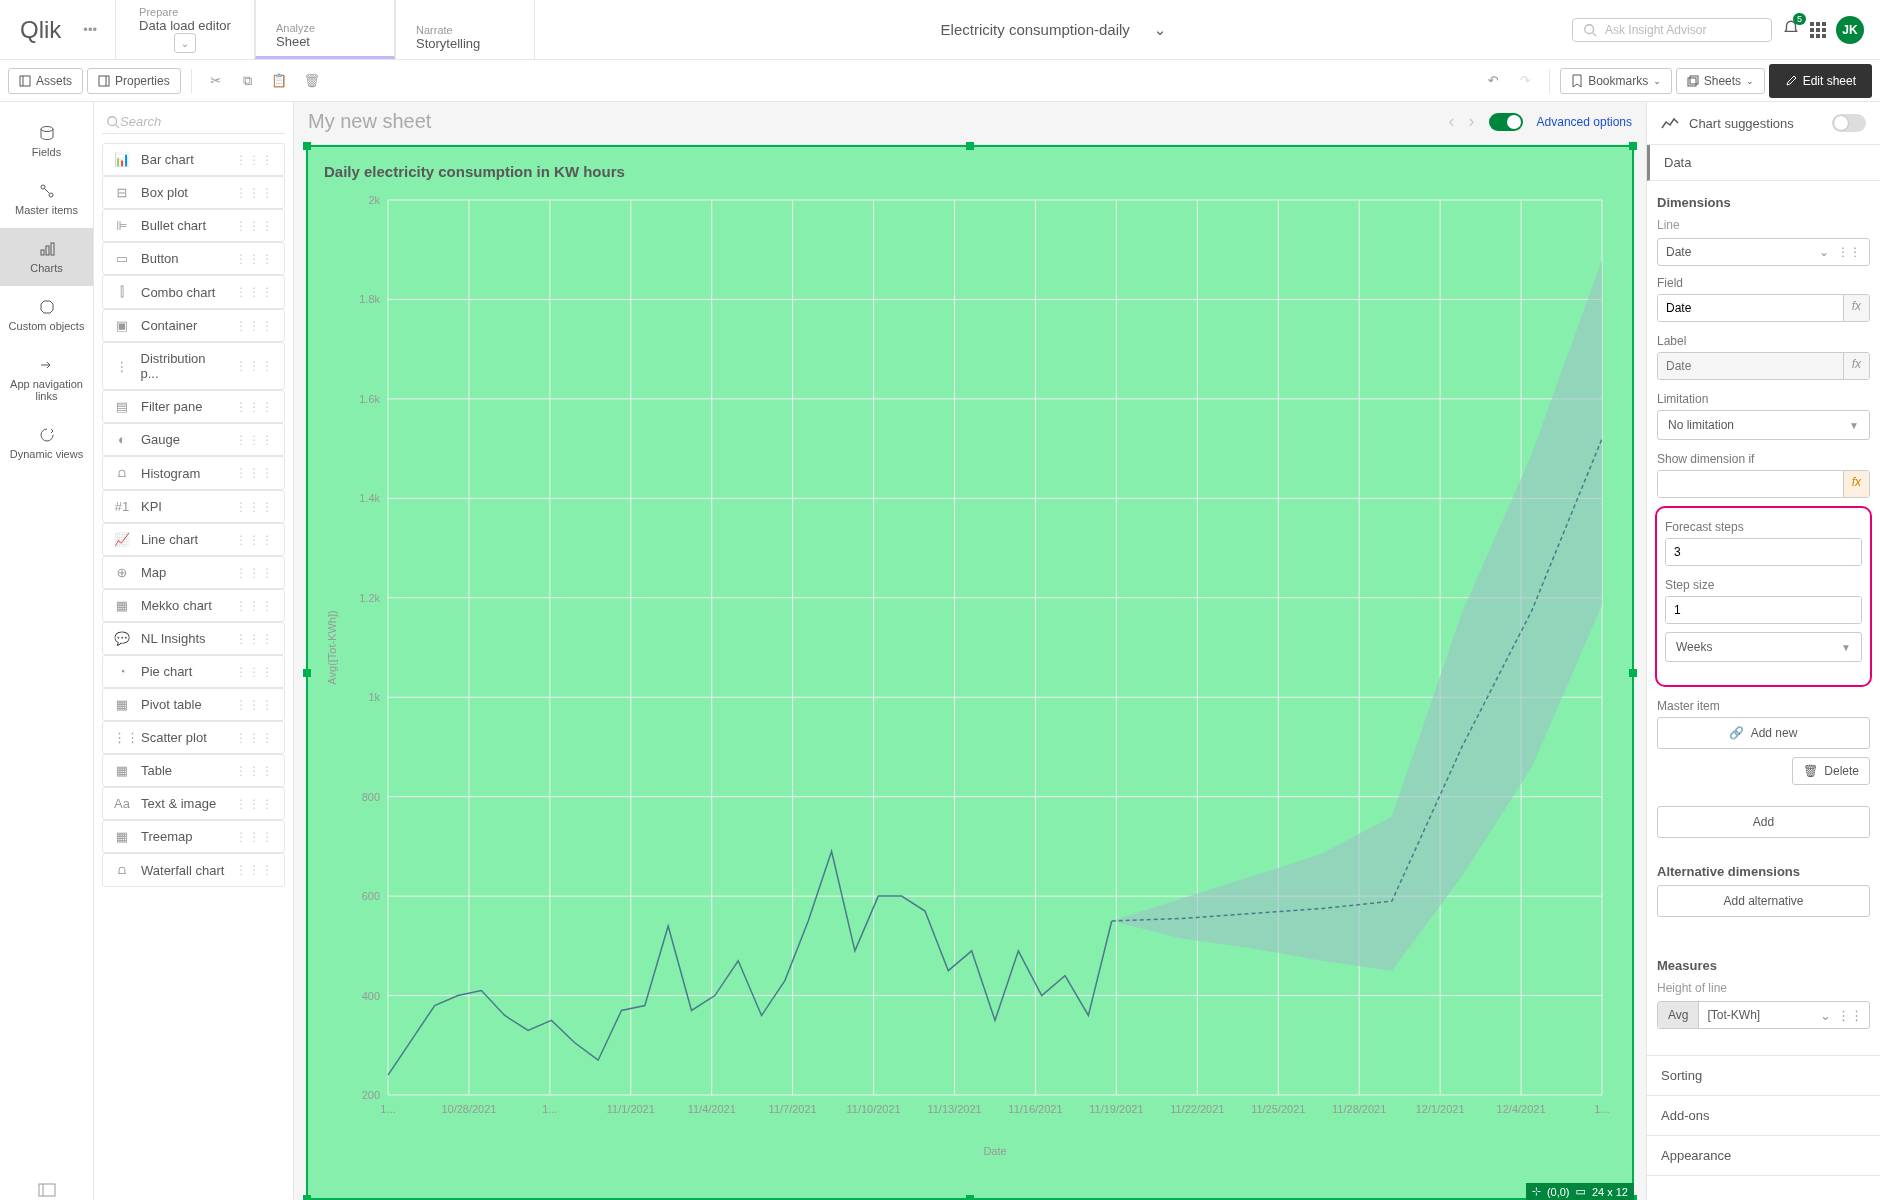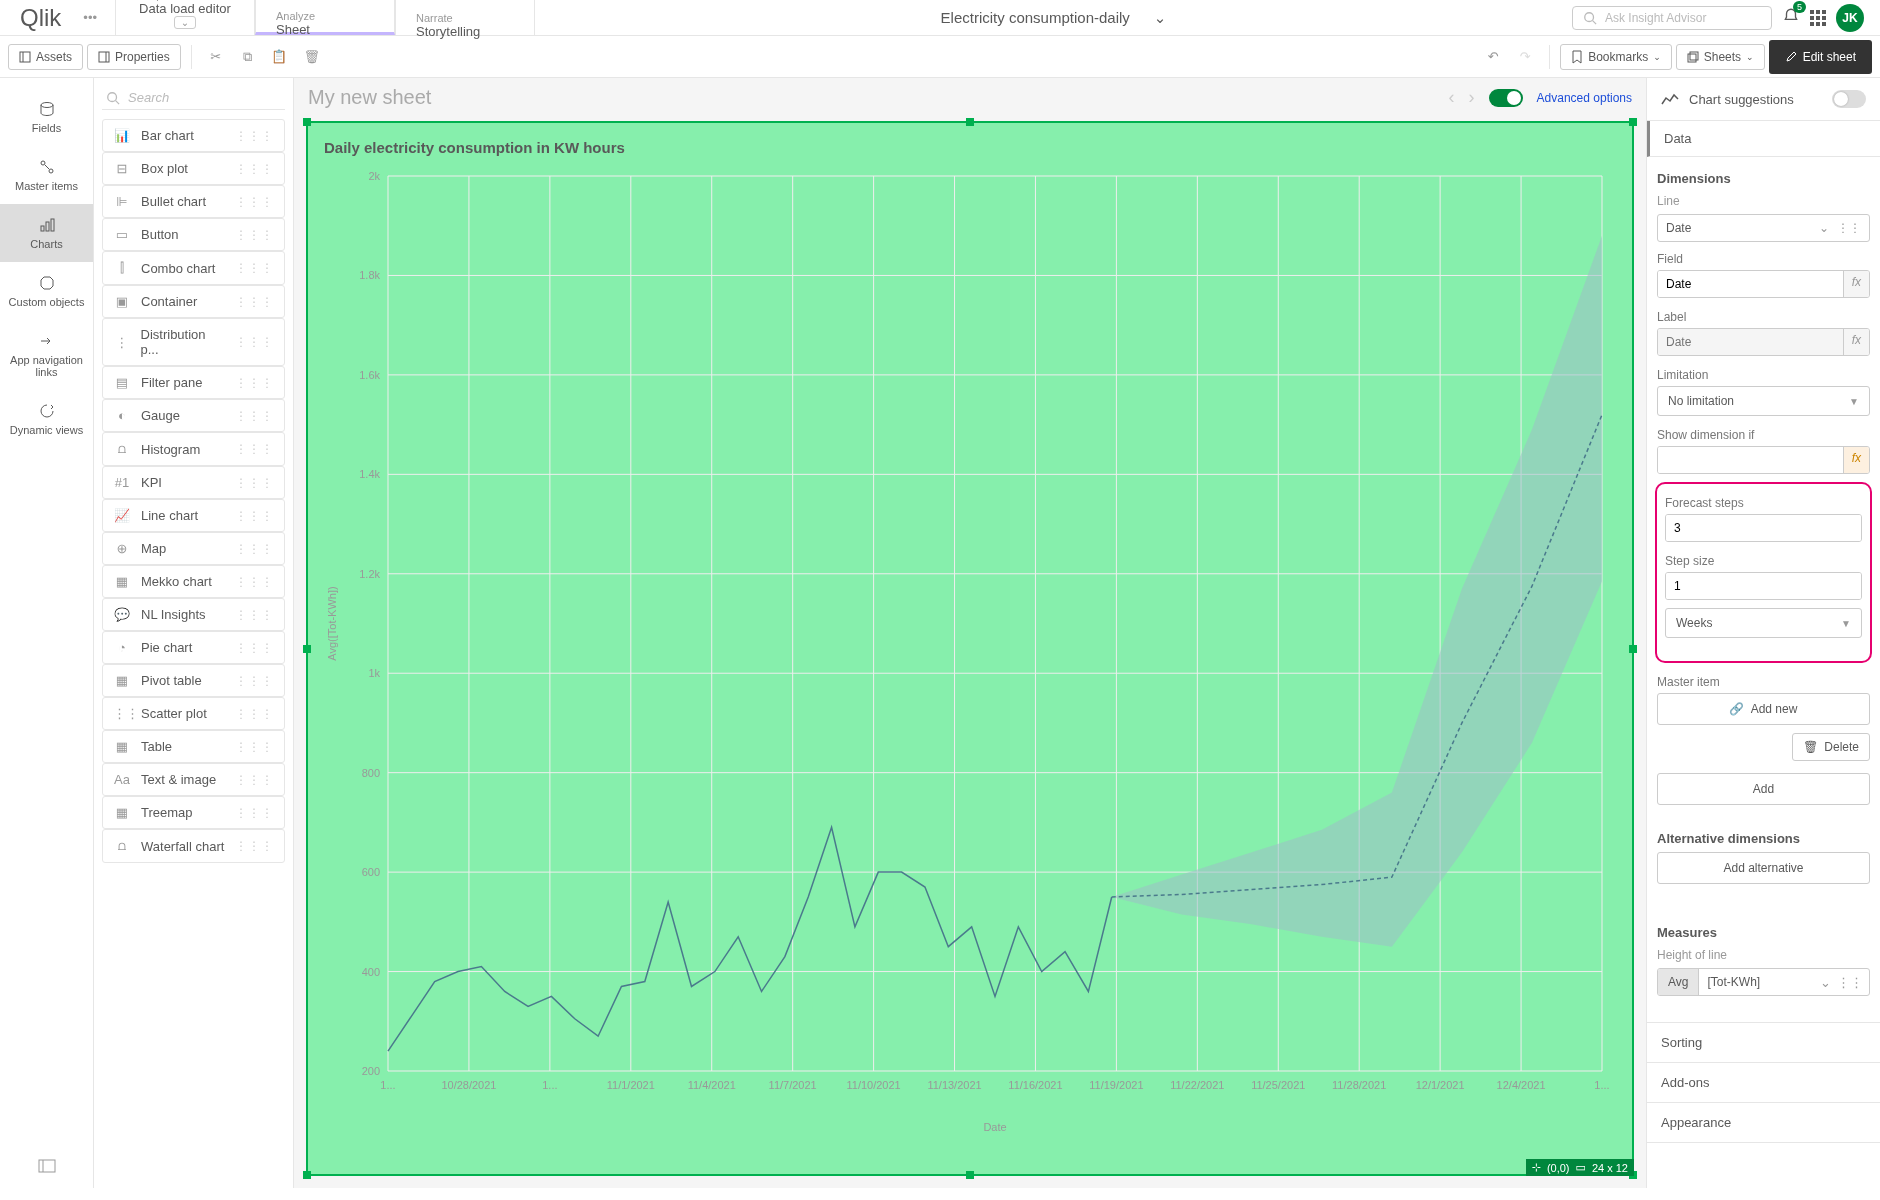--- a/index.html
+++ b/index.html
@@ -1,17 +1,17 @@
 <!DOCTYPE html>
 <html><head>
 <meta charset="utf-8">
 <style>
 *{box-sizing:border-box;margin:0;padding:0;font-family:-apple-system,BlinkMacSystemFont,"Segoe UI",Arial,sans-serif}
 body{width:1880px;height:1200px;overflow:hidden;background:#fff;font-size:13px;color:#595959;transform-origin:top left}
-.topbar{height:36px;display:flex;align-items:center;border-bottom:1px solid #e6e6e6;padding:0 8px}
+.topbar{height:60px;display:flex;align-items:center;border-bottom:1px solid #e6e6e6;padding:0 8px}
 .logo{font-size:24px;font-weight:400;color:#595959;padding:0 12px}
 .dots-icon{padding:0 10px;color:#999;cursor:pointer}
 .nav-tabs{display:flex;height:100%;margin-left:8px}
 .nav-tab{padding:6px 20px;border:1px solid #e6e6e6;border-bottom:none;border-top:none;display:flex;flex-direction:column;justify-content:center;min-width:140px;cursor:pointer}
 .nav-tab.active{border-bottom:3px solid #c4b5fd}
 .nav-tab .sub{font-size:11px;color:#999}
 .nav-tab .main{font-size:13px;color:#595959}
 .nav-tab.first{display:flex;align-items:center;justify-content:flex-end}
 .nav-tab.first .col{display:flex;flex-direction:column}
 .chev{width:22px;height:22px;border:1px solid #ccc;border-radius:3px;display:flex;align-items:center;justify-content:center;font-size:10px;color:#999}
@@ -30,21 +30,21 @@
 .tool-icon{padding:6px;color:#999;cursor:pointer;width:28px;text-align:center}
 .spacer{flex:1}
 .edit-btn{background:#333;color:#fff;border:none;padding:10px 16px;display:flex;align-items:center;gap:6px}
 .main{display:flex;height:calc(100% - 90px)}
 .left-nav{width:94px;border-right:1px solid #e6e6e6;display:flex;flex-direction:column;align-items:center;padding-top:10px}
 .left-item{display:flex;flex-direction:column;align-items:center;gap:4px;padding:12px 4px;font-size:11px;color:#595959;cursor:pointer;width:100%;text-align:center}
 .left-item.active{background:#ddd}
 .left-item svg{width:18px;height:18px}
 .asset-panel-bottom{margin-top:auto;padding:12px}
 .chart-list{width:200px;border-right:1px solid #e6e6e6;display:flex;flex-direction:column;padding:8px;gap:3px;overflow:auto}
-.search-input{display:flex;align-items:center;gap:8px;padding:4px;border-bottom:1px solid #e6e6e6;color:#bbb;font-style:italic;font-size:13px;margin-bottom:6px}
+.search-input{display:flex;align-items:center;gap:0;padding:4px;border-bottom:1px solid #e6e6e6;color:#bbb;font-style:italic;font-size:13px;margin-bottom:6px}
 .chart-item{display:flex;align-items:center;gap:10px;padding:8px 10px;border:1px solid #e6e6e6;border-radius:3px;font-size:13px;color:#595959;cursor:grab}
 .chart-item .ic{width:18px;text-align:center;color:#999}
 .handle{margin-left:auto;color:#ccc;font-size:12px;letter-spacing:1px}
 .canvas{flex:1;display:flex;flex-direction:column;background:#f5f5f5}
 .canvas-header{display:flex;align-items:center;padding:8px 14px;gap:14px}
 .sheet-title{font-size:20px;color:#aaa}
 .canvas-controls{margin-left:auto;display:flex;align-items:center;gap:14px}
 .arrows{display:flex;gap:14px;color:#ccc;font-size:18px}
 .toggle{width:34px;height:18px;background:#00873d;border-radius:9px;position:relative}
 .toggle::after{content:'';position:absolute;width:14px;height:14px;background:#fff;border-radius:50%;top:2px;right:2px}
@@ -508,21 +508,21 @@
       <div class="small-label" style="margin-top:8px">Master item</div>
       <div class="btn-wide">
           <span>🔗</span>
           <span>Add new</span>
         </div>
       <div class="btn-delete">
           <span>🗑</span>
           <span>Delete</span>
         </div>
       <div class="clearfix"></div>
-      <div class="btn-wide" style="margin-top:12px">Add</div>
+      <div class="btn-wide" style="margin-top:21px">Add</div>
 
       <div class="prop-label" style="margin-top:20px">Alternative dimensions</div>
       <div class="btn-wide">Add alternative</div>
 
       <div class="prop-label" style="margin-top:35px">Measures</div>
       <div class="prop-sub">Height of line</div>
       <div class="pill-row">
         <div class="pill-left">Avg</div>
         <div class="pill-text">[Tot-KWh]</div>
         <div class="pill-ctrls">

